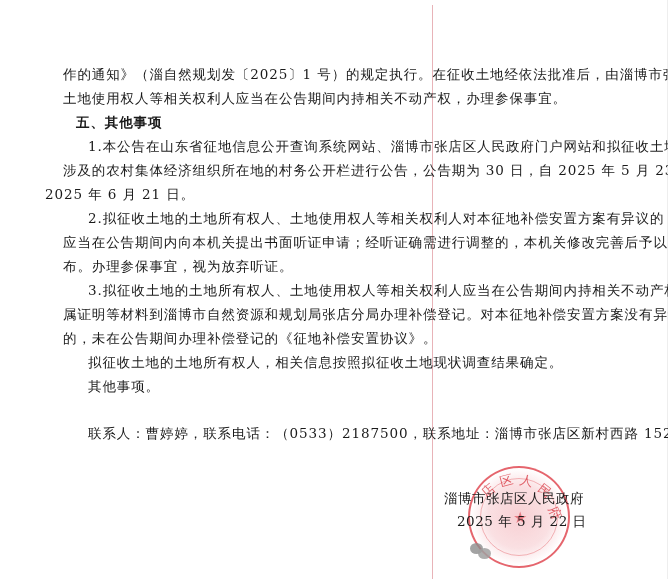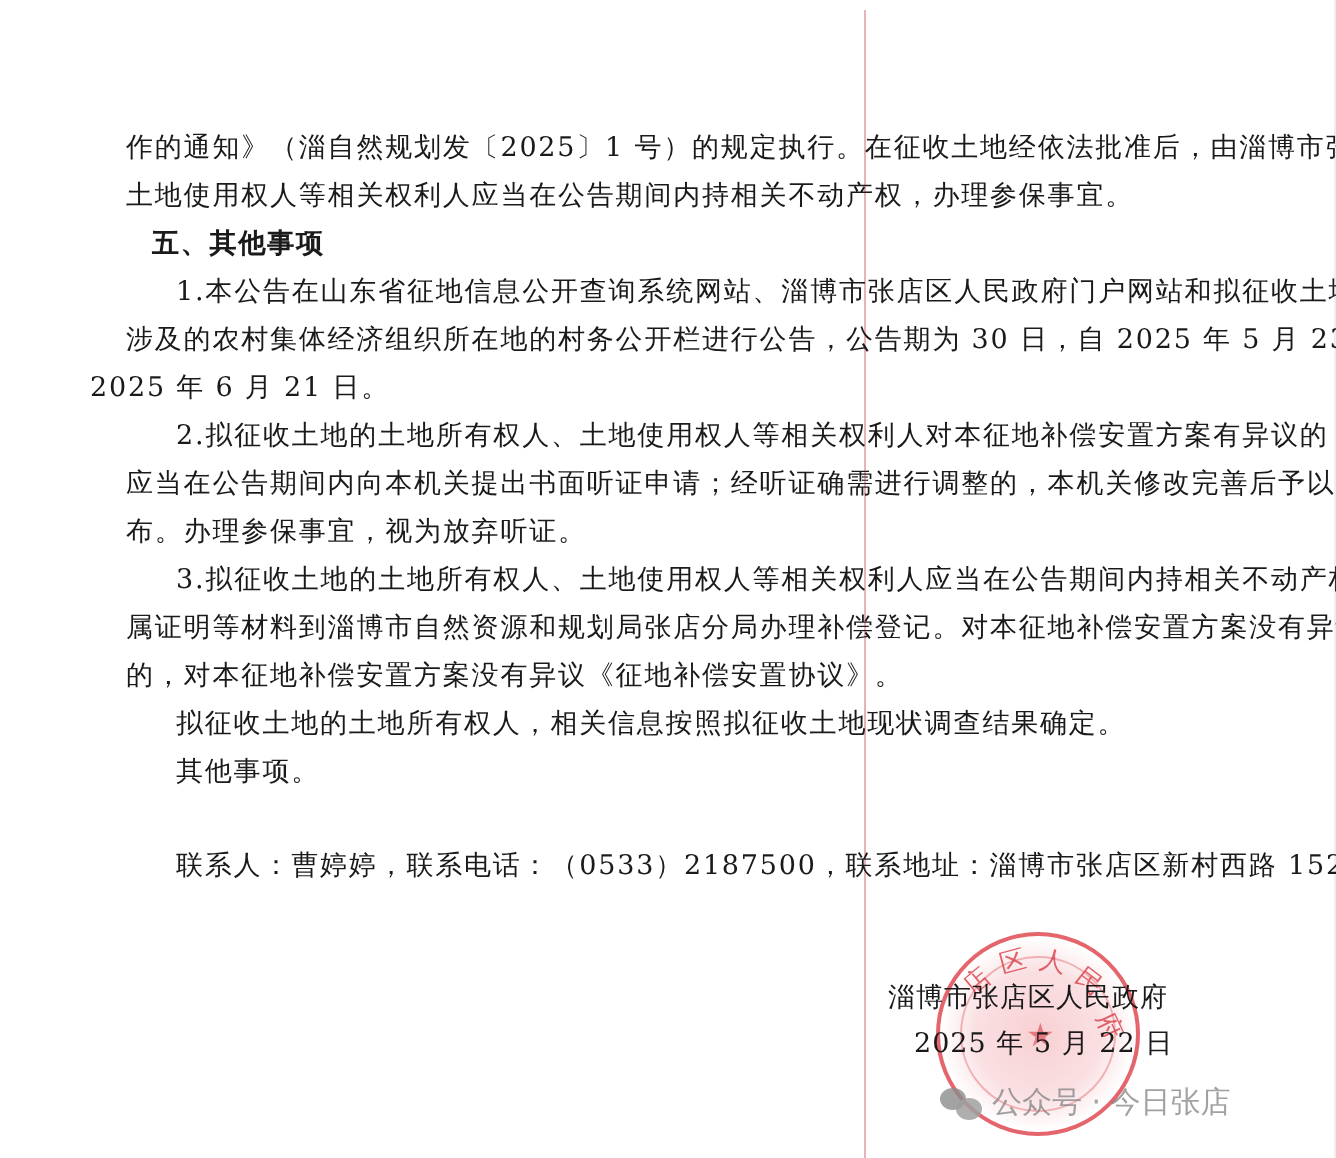--- a/index.html
+++ b/index.html
@@ -32,21 +32,21 @@
   <div class="line" style="top:89px;left:63px;">土地使用权人等相关权利人应当在公告期间内持相关不动产权，办理参保事宜。</div>
   <div class="line heading" style="top:113px;left:76px;">五、其他事项</div>
   <div class="line" style="top:137px;left:88px;">1.本公告在山东省征地信息公开查询系统网站、淄博市张店区人民政府门户网站和拟征收土地</div>
   <div class="line" style="top:161px;left:63px;">涉及的农村集体经济组织所在地的村务公开栏进行公告，公告期为 30 日，自 2025 年 5 月 23 日至</div>
   <div class="line" style="top:185px;left:45px;">2025 年 6 月 21 日。</div>
   <div class="line" style="top:209px;left:88px;">2.拟征收土地的土地所有权人、土地使用权人等相关权利人对本征地补偿安置方案有异议的，</div>
   <div class="line" style="top:233px;left:63px;">应当在公告期间内向本机关提出书面听证申请；经听证确需进行调整的，本机关修改完善后予以公</div>
   <div class="line" style="top:257px;left:63px;">布。办理参保事宜，视为放弃听证。</div>
   <div class="line" style="top:281px;left:88px;">3.拟征收土地的土地所有权人、土地使用权人等相关权利人应当在公告期间内持相关不动产权</div>
   <div class="line" style="top:305px;left:63px;">属证明等材料到淄博市自然资源和规划局张店分局办理补偿登记。对本征地补偿安置方案没有异议</div>
-  <div class="line" style="top:329px;left:63px;">的，对本征地补偿安置方案没有异议《征地补偿安置协议》。</div>
+  <div class="line" style="top:329px;left:63px;">的，未在公告期间办理补偿登记的《征地补偿安置协议》。</div>
   <div class="line" style="top:353px;left:88px;">拟征收土地的土地所有权人，相关信息按照拟征收土地现状调查结果确定。</div>
   <div class="line" style="top:377px;left:88px;">其他事项。</div>
   <div class="line" style="top:424px;left:88px;">联系人：曹婷婷，联系电话：（0533）2187500，联系地址：淄博市张店区新村西路 152 号。</div>
 </div>
 
 <div class="stamp">
   <div class="stamp-inner"></div>
   <span class="stamp-arc" style="left:12px;top:14px;transform:rotate(-40deg);">店</span>
   <span class="stamp-arc" style="left:30px;top:4px;transform:rotate(-15deg);">区</span>
   <span class="stamp-arc" style="left:50px;top:4px;transform:rotate(12deg);">人</span>
@@ -56,14 +56,13 @@
 </div>
 
 <div class="signature" style="left:444px;top:490px;">淄博市张店区人民政府</div>
 <div class="signature" style="left:457px;top:513px;text-align:center;">2025 年 5 月 22 日</div>
 
 <div class="watermark">
   <div class="wm-icon">
     <span style="left:0;top:1px;width:13px;height:11px;"></span>
     <span style="left:8px;top:6px;width:13px;height:11px;background:rgba(160,160,160,0.85);"></span>
   </div>
-  <span>公众号 · 今日张店</span>
 </div>
 
 </body></html>

